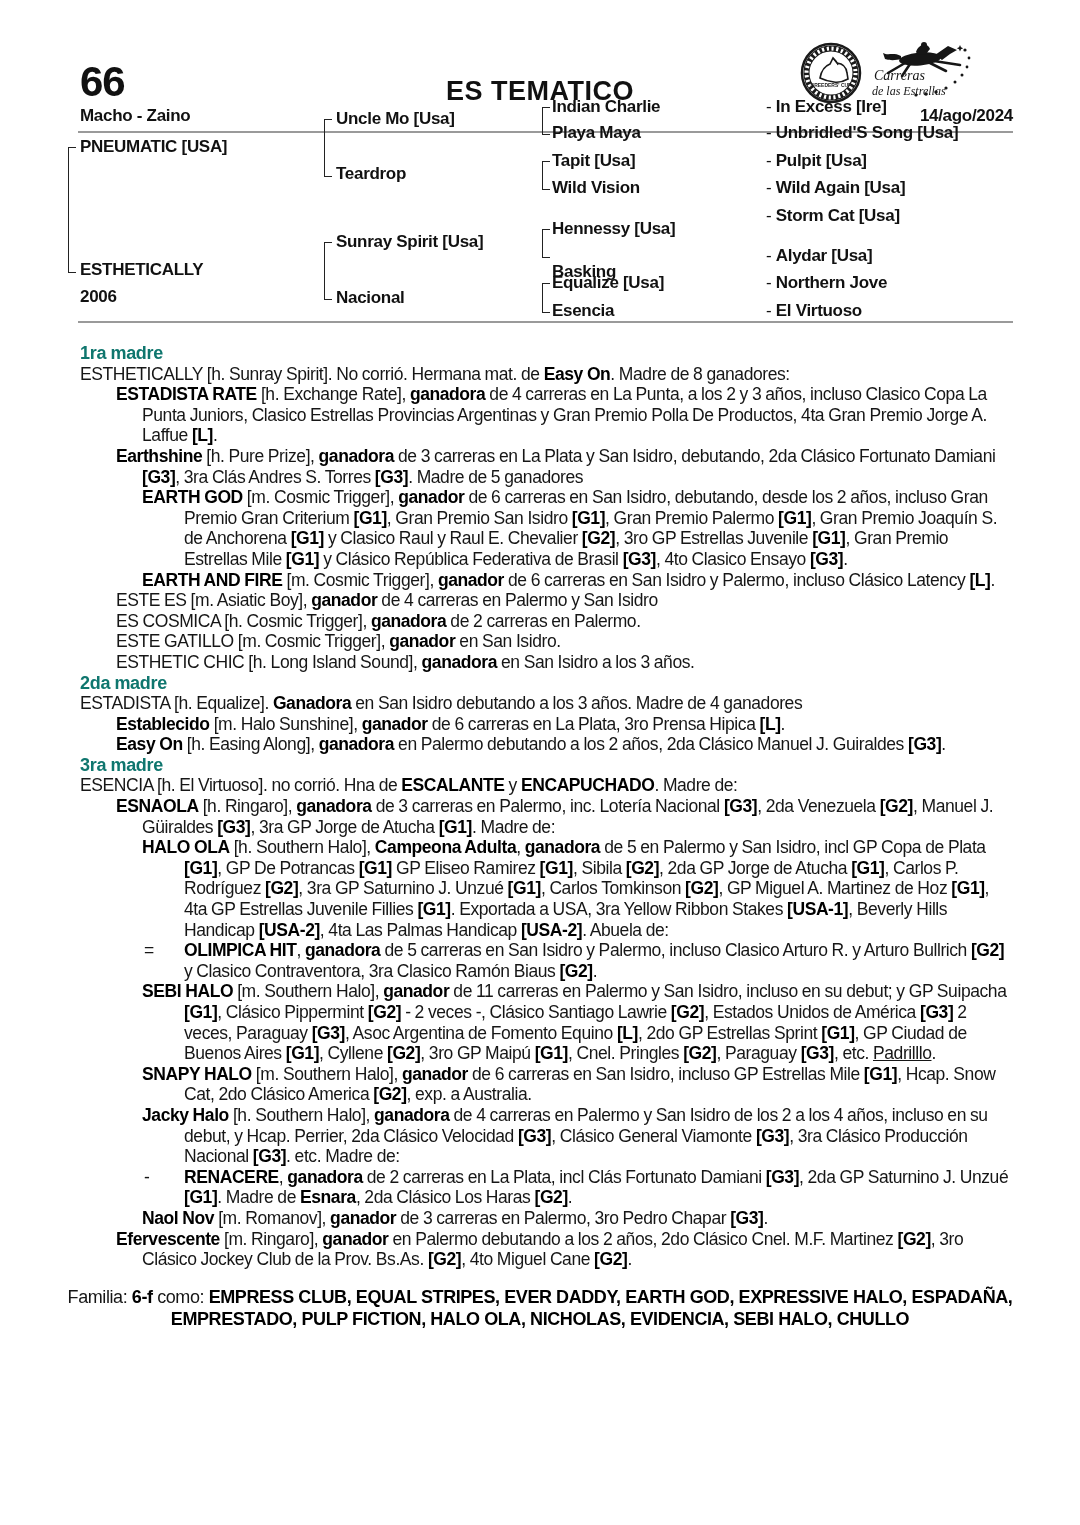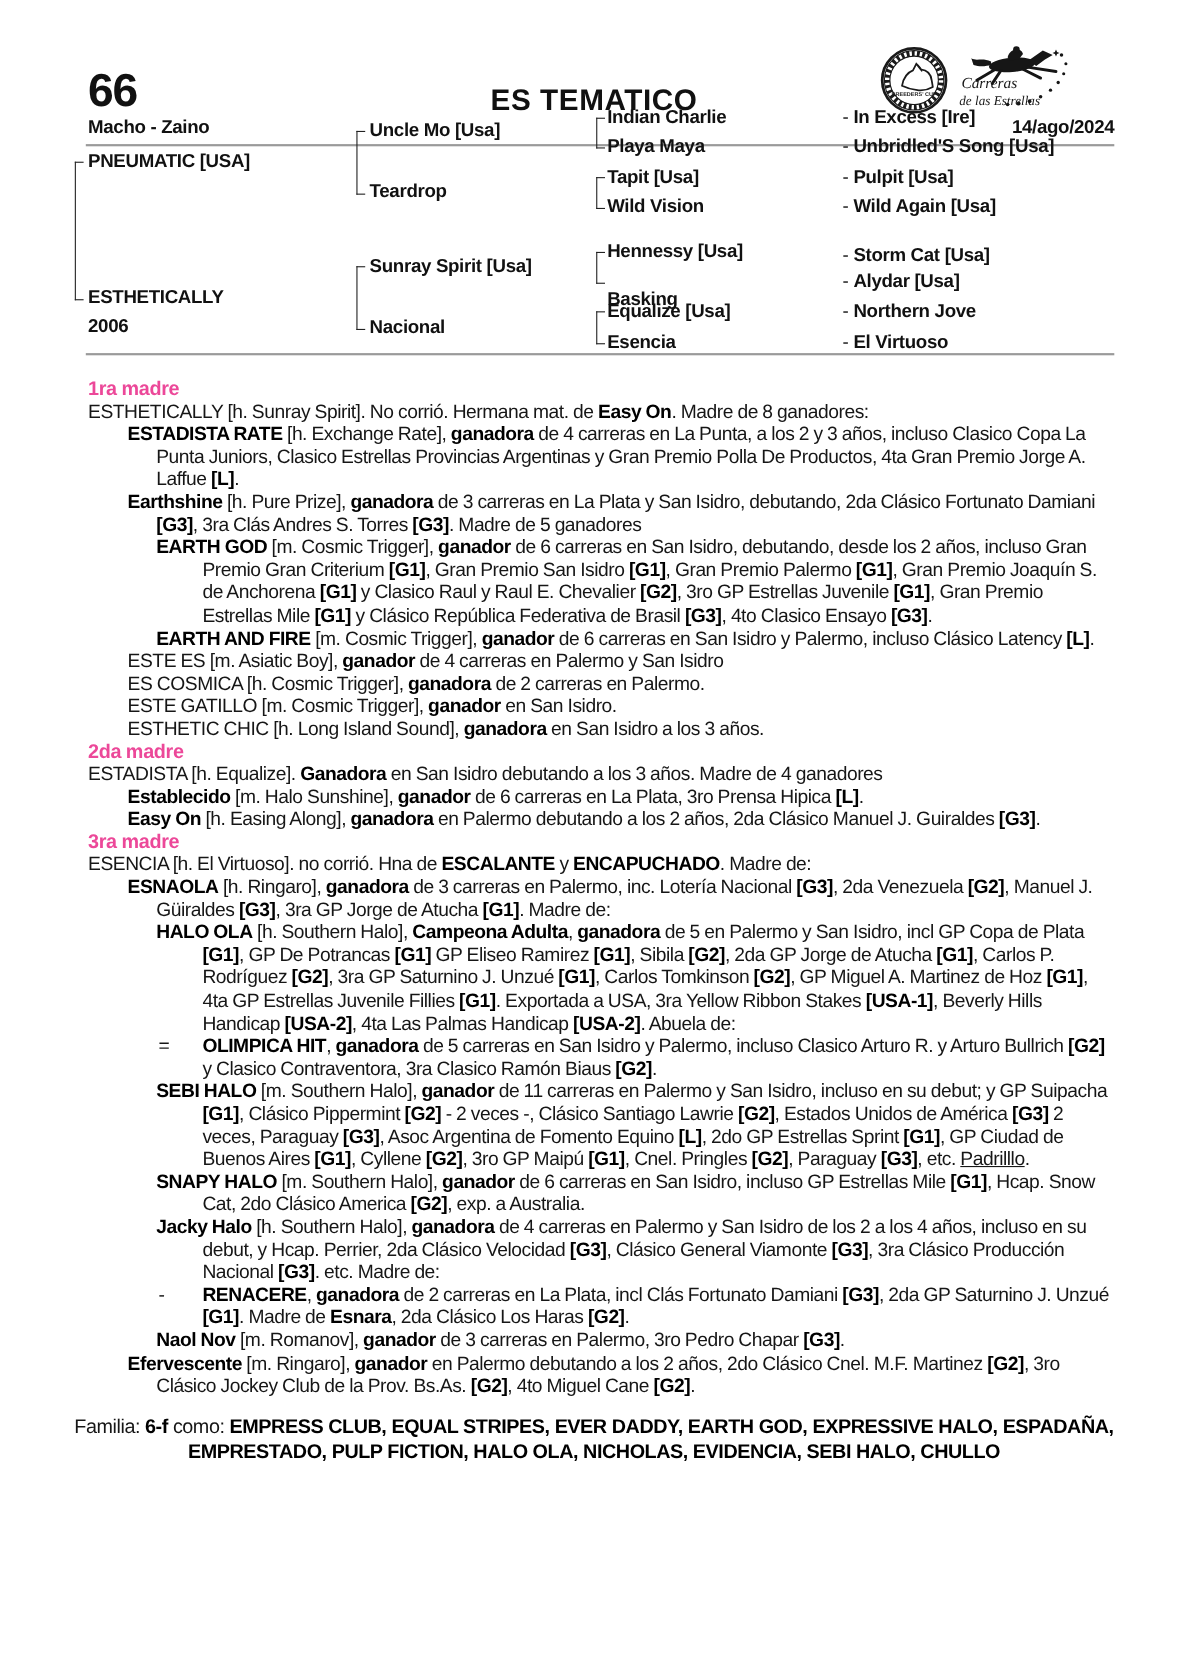--- a/index.html
+++ b/index.html
@@ -18,21 +18,21 @@
   .badge-label{font-size:5px;font-weight:700;}
   .brand-text{font-family:"Liberation Serif",serif;font-style:italic;line-height:1;}
   
   .ped{position:relative;height:240px;}
   .nm{position:absolute;font-size:17px;font-weight:700;letter-spacing:-.3px;white-space:nowrap;}
   .br{position:absolute;width:7px;border:1.4px solid #222;border-right:none;background:transparent;}
   .g4::before{content:"- ";font-weight:400;}
   .ped-rule{position:absolute;left:78px;right:67px;top:227px;height:2px;background:#9a9a9a;}
   
   .notes{margin:9px 66px 0 80px;font-size:17.5px;line-height:20.6px;letter-spacing:-.42px;word-spacing:-.4px;color:#161616;}
-  .sec-h{font-weight:700;font-size:18px;letter-spacing:-.3px;color:#ec4899;}
+  .sec-h{font-weight:700;font-size:18px;letter-spacing:-.3px;color:#0f766e;}
   .para{margin:0;}
   .ind0{padding-left:0;}
   .ind1{padding-left:62px;text-indent:-26px;}
   .ind2{padding-left:104px;text-indent:-42px;}
   .para.pref{padding-left:104px;text-indent:0;position:relative;}
   .prefix{position:absolute;left:64px;top:0;}
   .b{font-weight:700;color:#000;}
   .u{text-decoration:underline;}
   
   .family{margin:16px 60px 0 60px;text-align:center;font-size:18px;line-height:22.5px;letter-spacing:-.42px;color:#161616;}
@@ -111,21 +111,21 @@
   <div class="nm" style="left:552px;top:84px">Wild Vision</div>
   <div class="nm" style="left:552px;top:125px">Hennessy [Usa]</div>
   <div class="nm" style="left:552px;top:168px">Basking</div>
   <div class="nm" style="left:552px;top:179px">Equalize [Usa]</div>
   <div class="nm" style="left:552px;top:207px">Esencia</div>
 
   <div class="nm g4" style="left:766px;top:3px">In Excess [Ire]</div>
   <div class="nm g4" style="left:766px;top:29px">Unbridled'S Song [Usa]</div>
   <div class="nm g4" style="left:766px;top:57px">Pulpit [Usa]</div>
   <div class="nm g4" style="left:766px;top:84px">Wild Again [Usa]</div>
-  <div class="nm g4" style="left:766px;top:128px">Storm Cat [Usa]</div>
+  <div class="nm g4" style="left:766px;top:112px">Storm Cat [Usa]</div>
   <div class="nm g4" style="left:766px;top:152px">Alydar [Usa]</div>
   <div class="nm g4" style="left:766px;top:179px">Northern Jove</div>
   <div class="nm g4" style="left:766px;top:207px">El Virtuoso</div>
 
   <div class="ped-rule"></div>
 </div>
 
 <div class="notes">
     <div class="sec-h">1ra madre</div>
     <div class="para ind0"><span>ESTHETICALLY [h. Sunray Spirit]. No corrió. Hermana mat. de </span><span class="b">Easy On</span><span>. Madre de 8 ganadores:</span></div>

